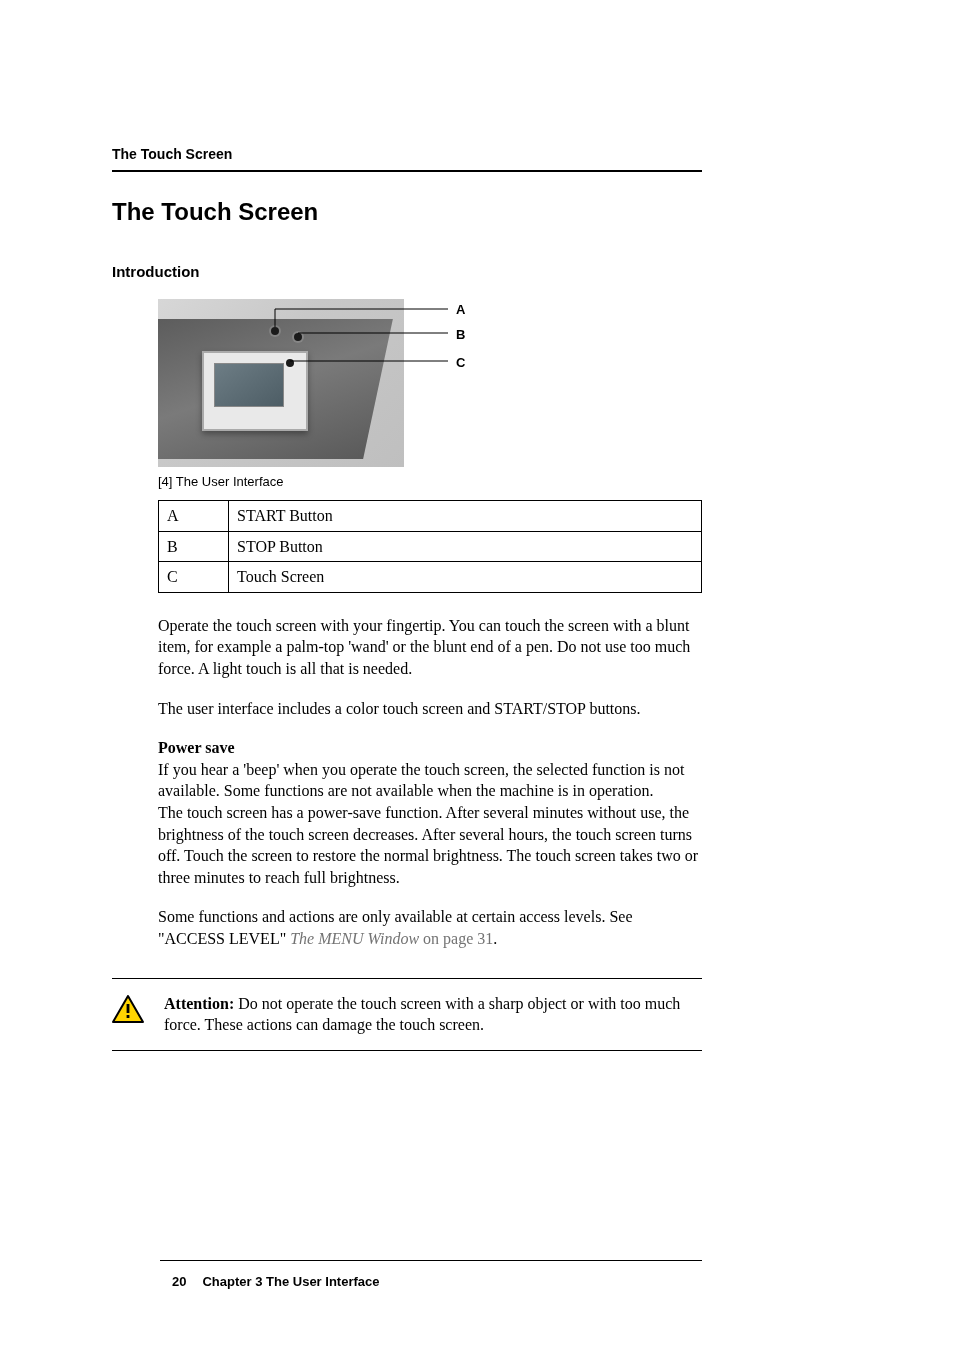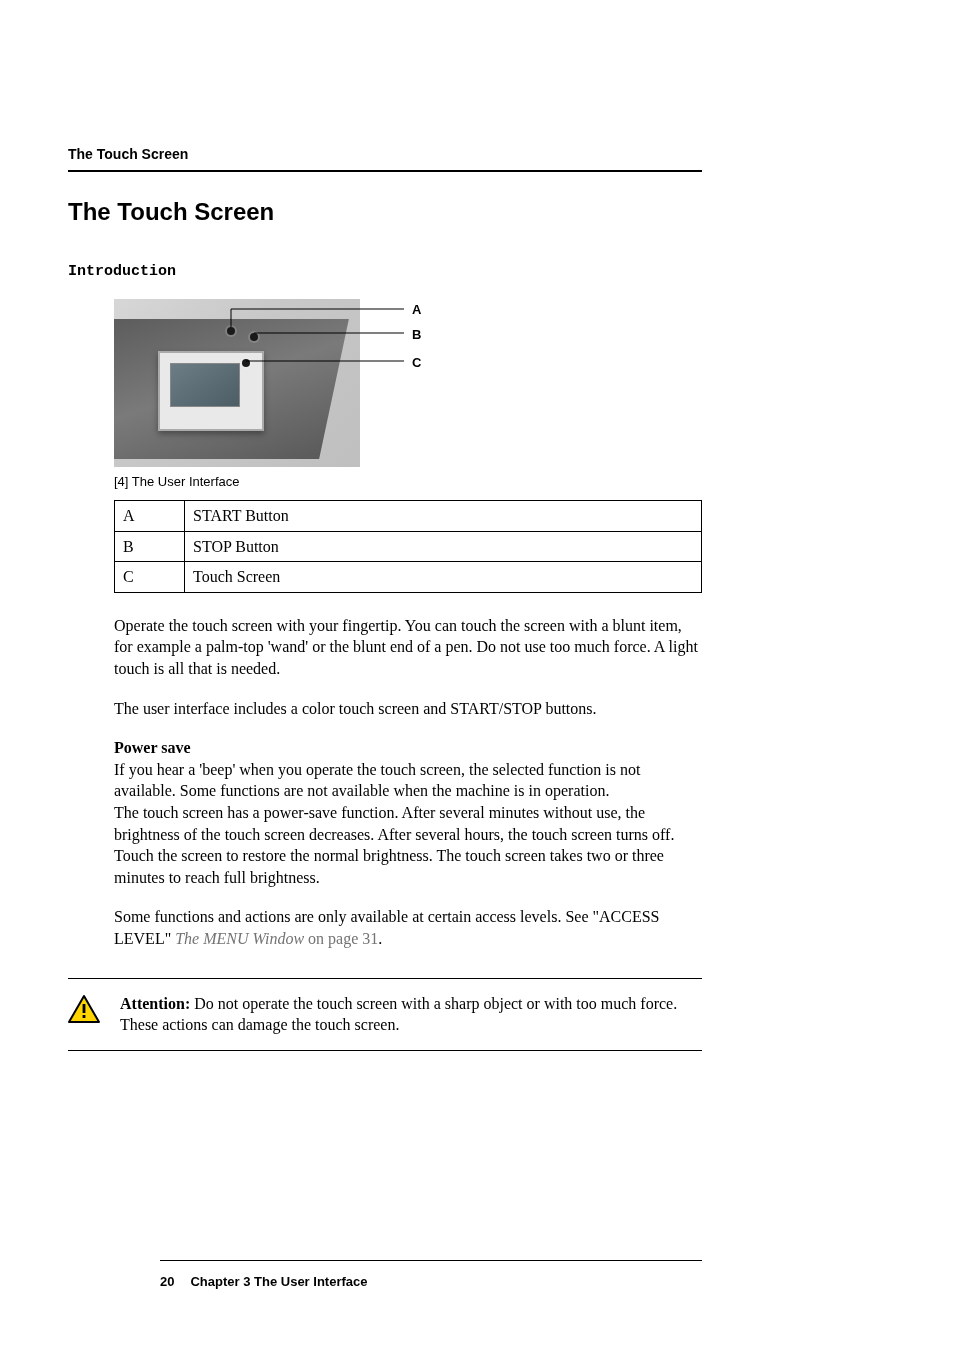--- a/index.html
+++ b/index.html
@@ -7,42 +7,42 @@
     width: 954px;
     background: #ffffff;
     font-family: "Times New Roman", Times, serif;
     color: #000;
     font-size: 16px;
     line-height: 1.35;
   }
   .page {
     width: 832px;
     min-height: 1351px;
-    padding: 145px 130px 0 68px;
+    padding: 145px 130px 0 112px;
     position: relative;
   }
   .running-head {
     font-family: Helvetica, Arial, sans-serif;
     font-weight: bold;
     font-size: 14px;
     margin-bottom: 6px;
   }
   .rule-thick {
     border: none;
     border-top: 2px solid #000;
     margin: 0 0 24px 0;
   }
   h1.section-title {
     font-family: Helvetica, Arial, sans-serif;
     font-weight: bold;
     font-size: 24px;
     margin-bottom: 34px;
   }
   h2.subhead {
-    font-family: Liberation Mono, monospace;
+    font-family: Liberation Sans, sans-serif;
     font-weight: bold;
     font-size: 15px;
     margin-bottom: 16px;
   }
   .indented { margin-left: 46px; }
 
   
   .figure-block { margin-bottom: 6px; }
   .figure {
     position: relative;
@@ -138,21 +138,21 @@
 
   
   .footer-rule {
     position:absolute;
     left:160px; right:130px;
     bottom: 90px;
     border-top:1px solid #000;
   }
   .footer {
     position:absolute;
-    left:160px;
+    left:172px;
     bottom: 60px;
     font-family: Helvetica, Arial, sans-serif;
     font-size: 13px;
   }
   .footer .pnum { font-weight:bold; margin-right:16px; }
   .footer .chap { font-weight:bold; }
   .non-italic { font-style: normal; }
 </style>
 </head>
 <body>

